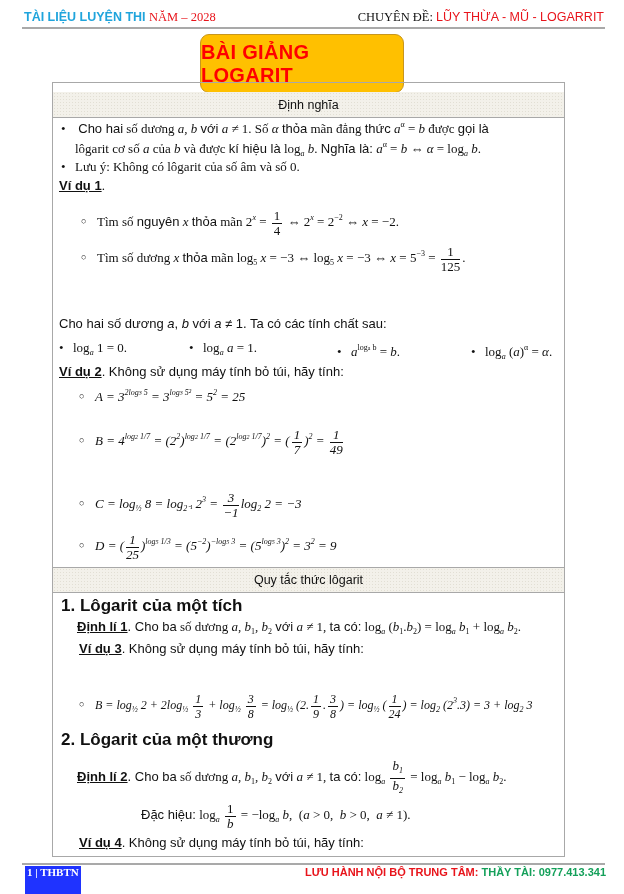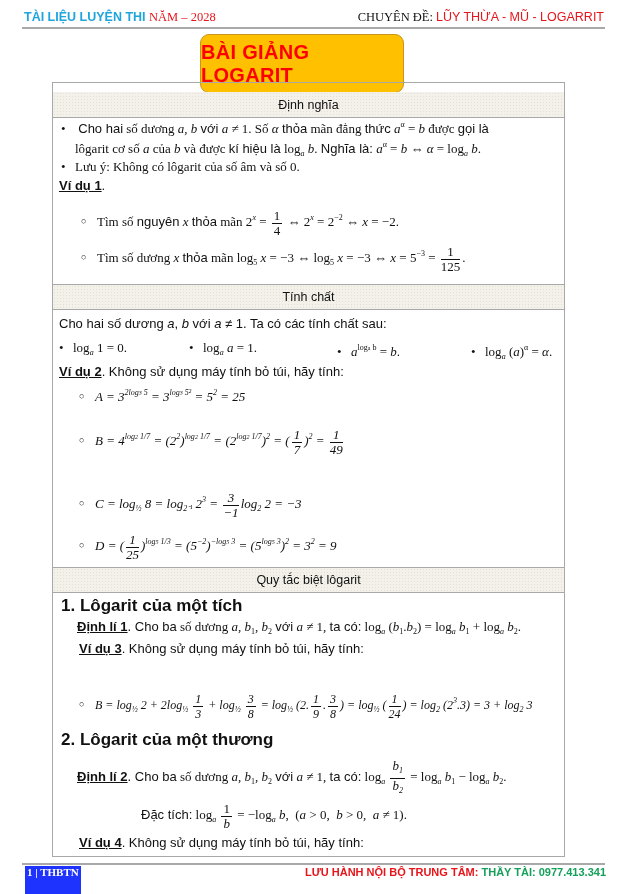--- a/index.html
+++ b/index.html
@@ -88,21 +88,20 @@
   <div class="line" style="left:6px; top:95px;">
     <span class="ex">Ví dụ 1</span>.
   </div>
   <div class="line" style="left:28px; top:120px; line-height:30px;">
     <span class="circ">○</span>Tìm số <span class="sans">nguyên</span> <span class="mi">x</span> <span class="sans">thỏa</span> mãn 2<span class="sup mi">x</span> = <span class="frac"><span class="n">1</span><span class="d">4</span></span> ⇔ 2<span class="sup mi">x</span> = 2<span class="sup">−2</span> ⇔ <span class="mi">x</span> = −2.
   </div>
   <div class="line" style="left:28px; top:156px; line-height:30px;">
     <span class="circ">○</span>Tìm số dương <span class="mi">x</span> <span class="sans">thỏa</span> mãn log<span class="sub">5</span> <span class="mi">x</span> = −3 ⇔ log<span class="sub">5</span> <span class="mi">x</span> = −3 ⇔ <span class="mi">x</span> = 5<span class="sup">−3</span> = <span class="frac"><span class="n">1</span><span class="d">125</span></span>.
   </div>
 
-  <div class="sec-head" style="top:201px;">Tính chất</div>
 
   <div class="line sans" style="left:6px; top:233px;">
     Cho hai số dương <span class="mi">a</span>, <span class="mi">b</span> với <span class="mi">a</span> ≠ 1. Ta có các tính chất sau:
   </div>
   <div class="line" style="left:6px; top:257px;"><span class="bullet">•</span>log<span class="sub mi">a</span> 1 = 0.</div>
   <div class="line" style="left:136px; top:257px;"><span class="bullet">•</span>log<span class="sub mi">a</span> <span class="mi">a</span> = 1.</div>
   <div class="line" style="left:284px; top:257px;"><span class="bullet">•</span><span class="mi">a</span><span class="sup">log<span style="font-size:6px">a</span> b</span> = <span class="mi">b</span>.</div>
   <div class="line" style="left:418px; top:257px;"><span class="bullet">•</span>log<span class="sub mi">a</span> (<span class="mi">a</span>)<span class="sup">α</span> = <span class="mi">α</span>.</div>
 
   <div class="line sans" style="left:6px; top:281px;">
@@ -115,39 +114,39 @@
   <div class="line mi" style="left:26px; top:334px; line-height:40px;">
     <span class="circ">○</span>B = 4<span class="sup">log<span style="font-size:6px">2</span> 1/7</span> = (2<span class="sup">2</span>)<span class="sup">log<span style="font-size:6px">2</span> 1/7</span> = (2<span class="sup">log<span style="font-size:6px">2</span> 1/7</span>)<span class="sup">2</span> = (<span class="frac"><span class="n">1</span><span class="d">7</span></span>)<span class="sup">2</span> = <span class="frac"><span class="n">1</span><span class="d">49</span></span>
   </div>
   <div class="line mi" style="left:26px; top:397px; line-height:40px;">
     <span class="circ">○</span>C = log<span class="sub">½</span> 8 = log<span class="sub">2⁻¹</span> 2<span class="sup">3</span> = <span class="frac"><span class="n">3</span><span class="d">−1</span></span>log<span class="sub">2</span> 2 = −3
   </div>
   <div class="line mi" style="left:26px; top:437px; line-height:44px;">
     <span class="circ">○</span>D = (<span class="frac"><span class="n">1</span><span class="d">25</span></span>)<span class="sup">log<span style="font-size:6px">5</span> 1/3</span> = (5<span class="sup">−2</span>)<span class="sup">−log<span style="font-size:6px">5</span> 3</span> = (5<span class="sup">log<span style="font-size:6px">5</span> 3</span>)<span class="sup">2</span> = 3<span class="sup">2</span> = 9
   </div>
 
-  <div class="sec-head" style="top:484px;">Quy tắc biệt lôgarit</div>
+  <div class="sec-head" style="top:484px;">Quy tắc thức lôgarit</div>
 
   <div class="line num-head" style="left:8px; top:515px;">1. Lôgarit của một tích</div>
   <div class="line" style="left:24px; top:536px;">
     <span class="thm">Định lí 1</span><span class="sans">. Cho ba</span> số dương <span class="mi">a</span>, <span class="mi">b</span><span class="sub">1</span>, <span class="mi">b</span><span class="sub">2</span> <span class="sans">với</span> <span class="mi">a</span> ≠ 1, <span class="sans">ta có:</span> log<span class="sub mi">a</span> (<span class="mi">b</span><span class="sub">1</span>.<span class="mi">b</span><span class="sub">2</span>) = log<span class="sub mi">a</span> <span class="mi">b</span><span class="sub">1</span> + log<span class="sub mi">a</span> <span class="mi">b</span><span class="sub">2</span>.
   </div>
   <div class="line sans" style="left:26px; top:558px;">
     <span class="ex">Ví dụ 3</span><span>. Không sử dụng máy tính bỏ túi, hãy tính:</span>
   </div>
   <div class="line mi" style="left:26px; top:601px; line-height:34px; font-size:12px;">
     <span class="circ">○</span>B = log<span class="sub">½</span> 2 + 2log<span class="sub">½</span> <span class="frac"><span class="n">1</span><span class="d">3</span></span> + log<span class="sub">½</span> <span class="frac"><span class="n">3</span><span class="d">8</span></span> = log<span class="sub">½</span> (2.<span class="frac"><span class="n">1</span><span class="d">9</span></span>.<span class="frac"><span class="n">3</span><span class="d">8</span></span>) = log<span class="sub">½</span> (<span class="frac"><span class="n">1</span><span class="d">24</span></span>) = log<span class="sub">2</span> (2<span class="sup">3</span>.3) = 3 + log<span class="sub">2</span> 3
   </div>
 
   <div class="line num-head" style="left:8px; top:649px;">2. Lôgarit của một thương</div>
   <div class="line" style="left:24px; top:676px; line-height:32px;">
     <span class="thm">Định lí 2</span><span class="sans">. Cho ba</span> số dương <span class="mi">a</span>, <span class="mi">b</span><span class="sub">1</span>, <span class="mi">b</span><span class="sub">2</span> <span class="sans">với</span> <span class="mi">a</span> ≠ 1, <span class="sans">ta có:</span> log<span class="sub mi">a</span> <span class="frac"><span class="n mi">b<span class="sub">1</span></span><span class="d mi">b<span class="sub">2</span></span></span> = log<span class="sub mi">a</span> <span class="mi">b</span><span class="sub">1</span> − log<span class="sub mi">a</span> <span class="mi">b</span><span class="sub">2</span>.
   </div>
   <div class="line" style="left:88px; top:716px; line-height:32px;">
-    <span class="sans">Đặc tích:</span> log<span class="sub mi">a</span> <span class="frac"><span class="n">1</span><span class="d mi">b</span></span> = −log<span class="sub mi">a</span> <span class="mi">b</span>, &nbsp;(<span class="mi">a</span> &gt; 0, &nbsp;<span class="mi">b</span> &gt; 0, &nbsp;<span class="mi">a</span> ≠ 1).
+    <span class="sans">Đặc hiệu:</span> log<span class="sub mi">a</span> <span class="frac"><span class="n">1</span><span class="d mi">b</span></span> = −log<span class="sub mi">a</span> <span class="mi">b</span>, &nbsp;(<span class="mi">a</span> &gt; 0, &nbsp;<span class="mi">b</span> &gt; 0, &nbsp;<span class="mi">a</span> ≠ 1).
   </div>
   <div class="line sans" style="left:26px; top:752px;">
     <span class="ex">Ví dụ 4</span><span>. Không sử dụng máy tính bỏ túi, hãy tính:</span>
   </div>
 </div>
 
 <div class="footer-rule"></div>
 <div class="pg-badge">1 | THBTN</div>
 <div class="foot-right">
   <span class="c1">LƯU HÀNH NỘI BỘ TRUNG TÂM:</span>

